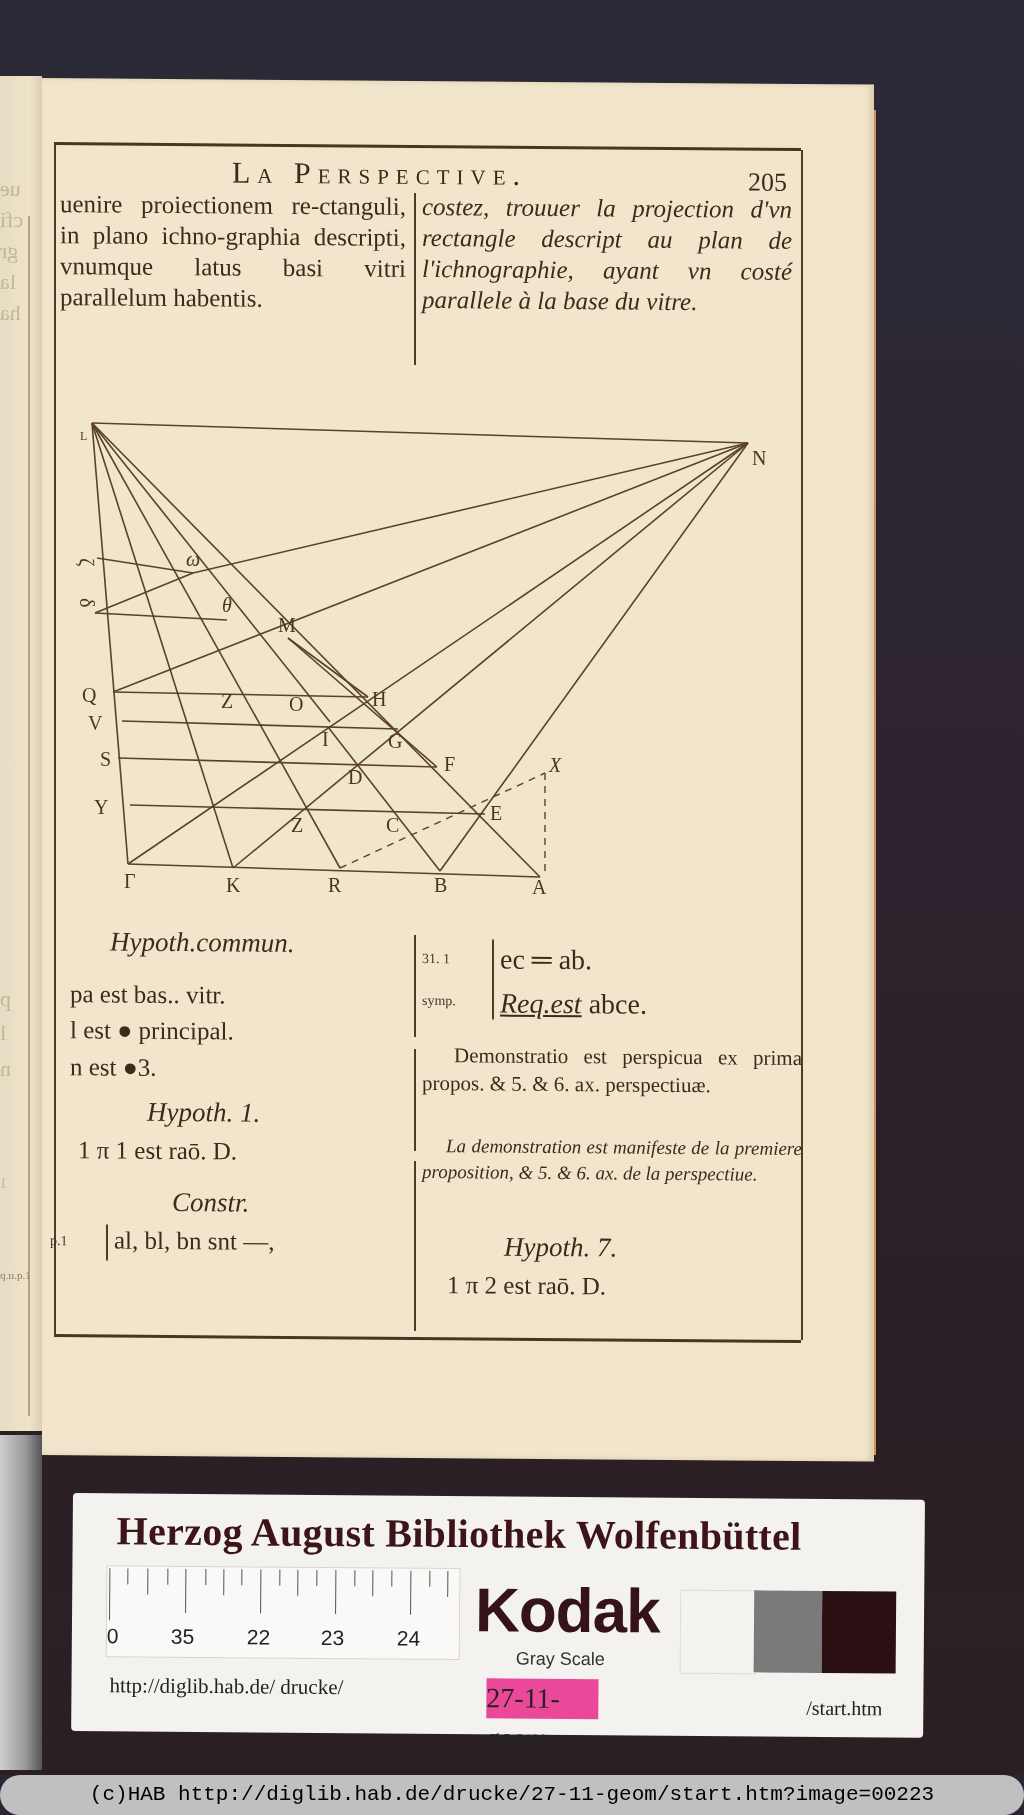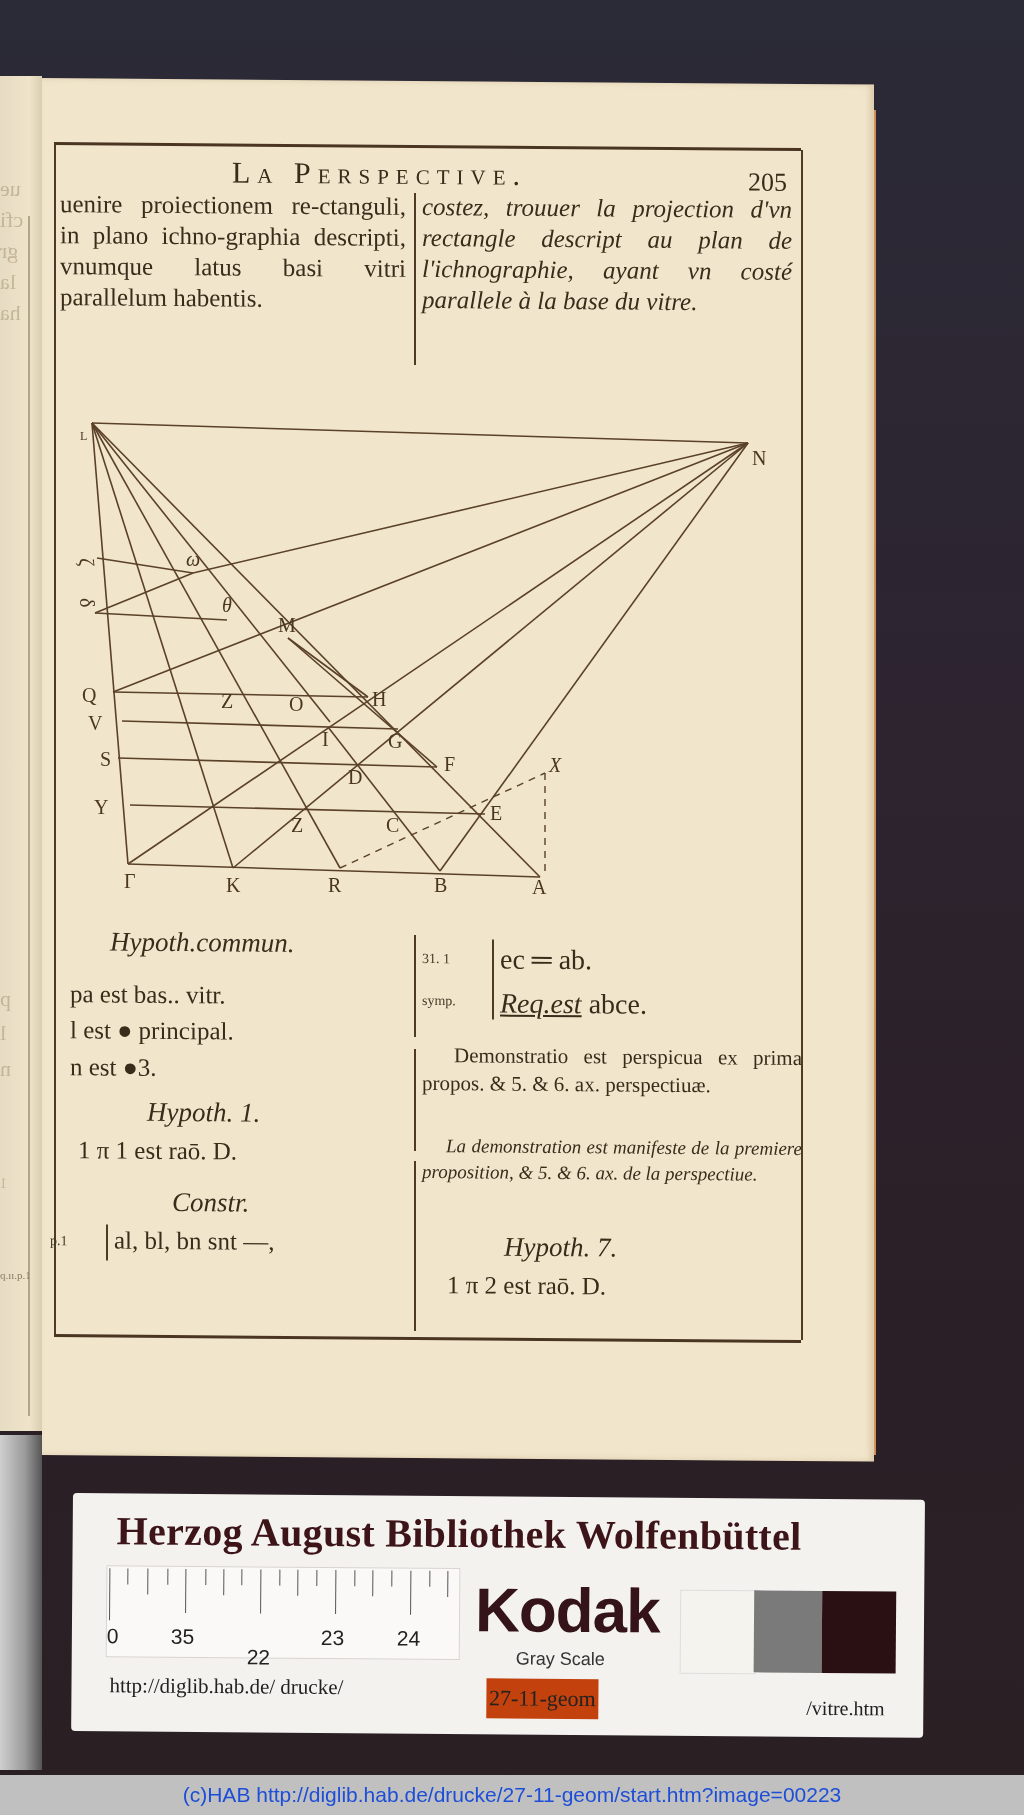--- a/index.html
+++ b/index.html
@@ -108,29 +108,29 @@
   }
   .grayscale-label {
     position:absolute; left:444px; top:152px; font-family:"Liberation Sans", sans-serif;
     font-size:18px; color:#333;
   }
   .swatch { position:absolute; top:92px; height:82px; }
   .url-left {
     position:absolute; left:38px; top:180px; font-family:"Liberation Serif", serif; font-size:21px; color:#222;
   }
   .doc-id {
-    position:absolute; left:415px; top:182px; width:112px; height:40px; background:#c2410c;
-    font-family:"Liberation Serif", serif; font-size:22px; color:#222; text-align:center; line-height:40px;
+    position:absolute; left:415px; top:182px; width:112px; height:40px; background:#ec4899;
+    font-family:"Liberation Serif", serif; font-size:28px; color:#222; line-height:40px;
   }
   .url-right {
     position:absolute; left:735px; top:198px; font-family:"Liberation Serif", serif; font-size:20px; color:#222;
   }
   .footer {
     position:absolute; left:0; top:1775px; width:1024px; height:40px; background:#c0c0c0;
-    font-family:Liberation Sans, sans-serif; font-size:21px; color:#1d4ed8; text-align:center; line-height:40px;
+    font-family:Liberation Mono, monospace; font-size:21px; color:#000000; text-align:center; line-height:40px;border-radius:20px;
   }
 </style>
 </head>
 <body>
 
 <div class="backdrop"></div>
 
 <div class="prev-page">
   <div class="ghost" style="top:100px;">ue</div>
   <div class="ghost" style="top:131px;">cfi</div>
@@ -269,27 +269,27 @@
     <div class="tick" style="left:172px;height:16px;"></div>
     <div class="tick" style="left:190px;height:26px;"></div>
     <div class="tick" style="left:209px;height:16px;"></div>
     <div class="tick" style="left:247px;height:16px;"></div>
     <div class="tick" style="left:265px;height:26px;"></div>
     <div class="tick" style="left:284px;height:16px;"></div>
     <div class="tick" style="left:322px;height:16px;"></div>
     <div class="tick" style="left:340px;height:26px;"></div>
     <div class="ruler-num" style="left:0px;">0</div>
     <div class="ruler-num" style="left:64px;">35</div>
-    <div class="ruler-num" style="left:140px;margin-top:20px;">22</div>
+    <div class="ruler-num" style="left:140px;">22</div>
     <div class="ruler-num" style="left:214px;">23</div>
     <div class="ruler-num" style="left:290px;">24</div>
   </div>
   <div class="kodak">Kodak</div>
   <div class="grayscale-label">Gray Scale</div>
   <div class="swatch" style="left:608px;width:74px;background:#f5f3ee;border:1px solid #ddd;"></div>
   <div class="swatch" style="left:682px;width:68px;background:#7a7a7a;"></div>
   <div class="swatch" style="left:750px;width:74px;background:#2a1013;"></div>
   <div class="url-left">http://diglib.hab.de/ drucke/</div>
   <div class="doc-id">27-11-geom</div>
-  <div class="url-right">/vitre.htm</div>
+  <div class="url-right">/start.htm</div>
 </div>
 
 <div class="footer">(c)HAB http://diglib.hab.de/drucke/27-11-geom/start.htm?image=00223</div>
 
 </body></html>

